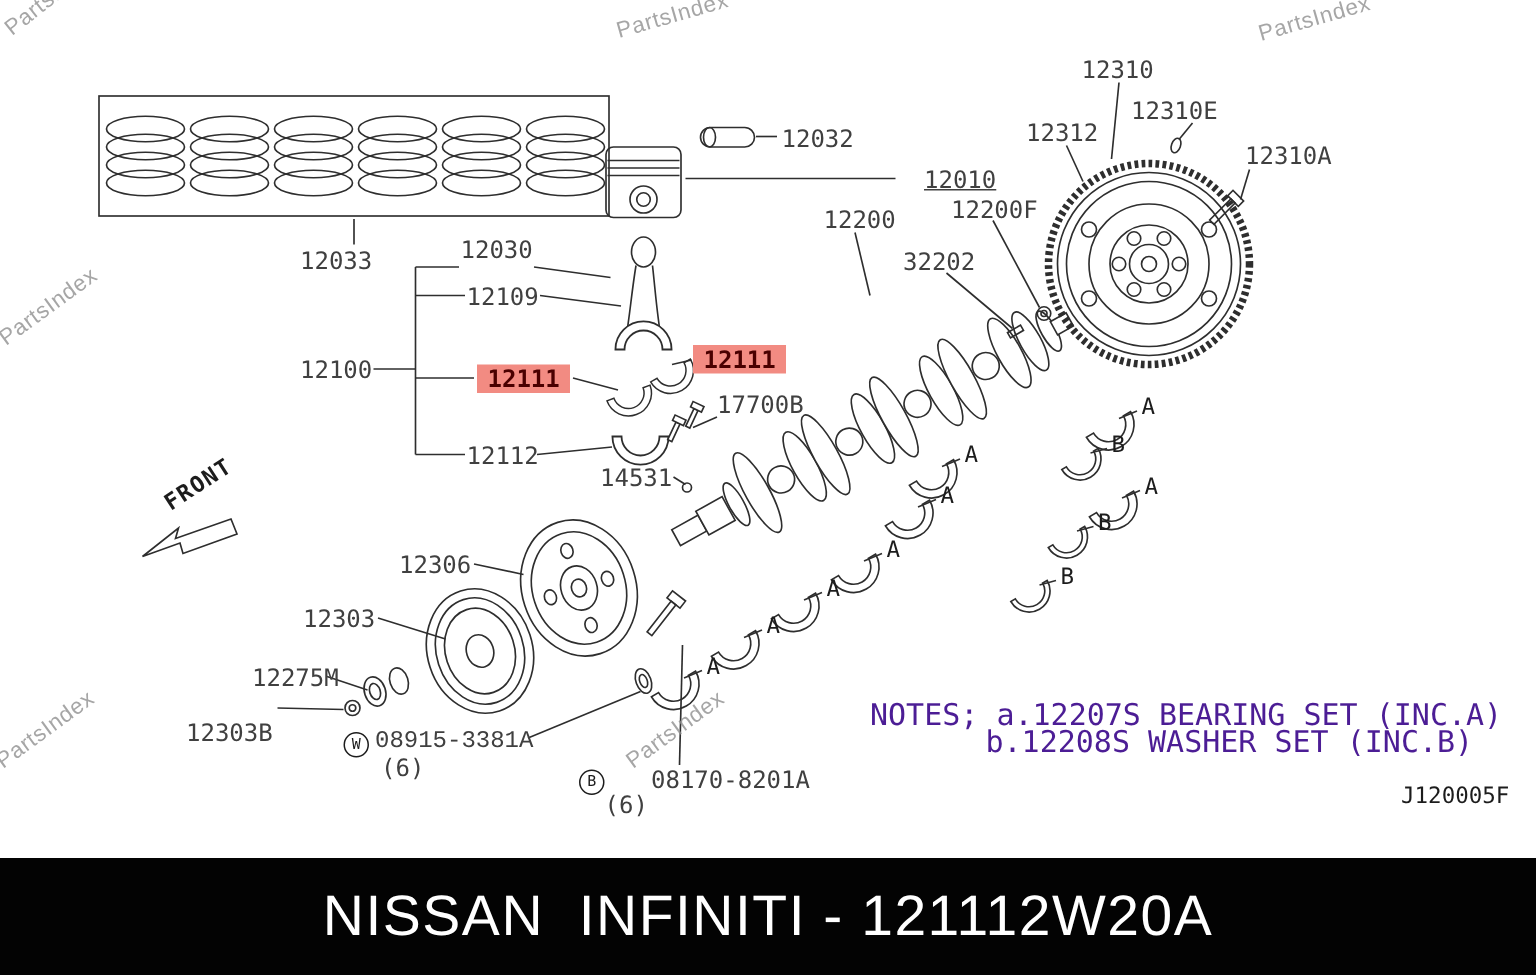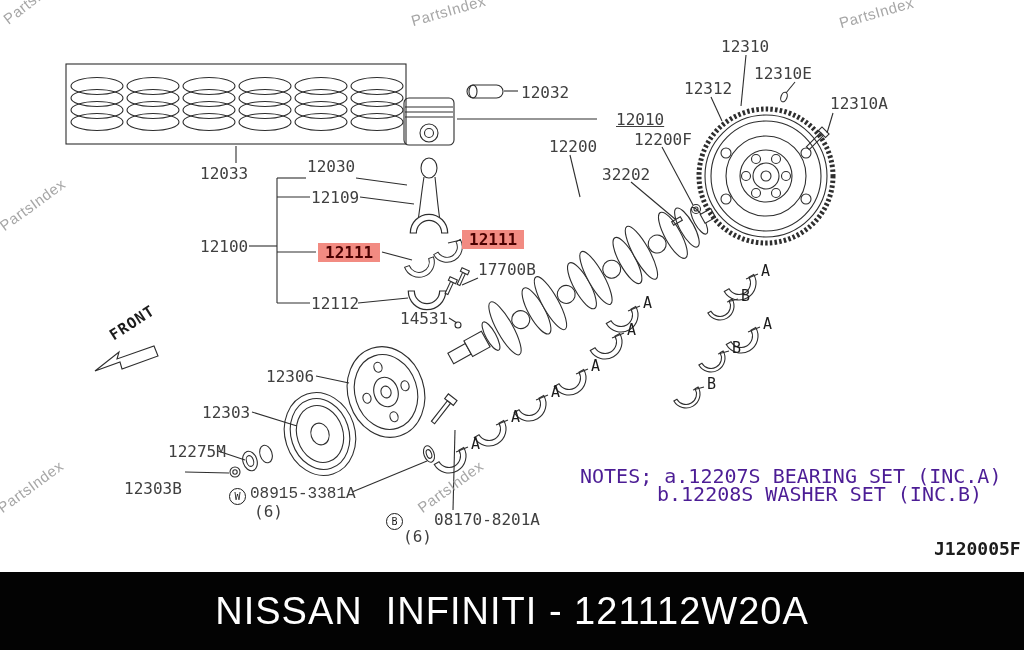--- a/index.html
+++ b/index.html
@@ -9,21 +9,21 @@
   .lbl{position:absolute;font-size:16px;line-height:17px;color:#404040;white-space:pre;letter-spacing:0px;}
   .hl{background:#f28b82;color:#4a0000;padding:1px 7px;font-weight:bold;}
   .mark{position:absolute;font-size:15px;color:#1c1c1c;}
   .wm{position:absolute;color:#909090;opacity:.8;font-family:"Liberation Sans",sans-serif;
       font-size:15px;letter-spacing:.5px;white-space:nowrap;}
   .circle-letter{position:absolute;width:15px;height:15px;border:1.3px solid #1c1c1c;border-radius:50%;
       font-size:10px;line-height:15px;text-align:center;color:#1c1c1c;background:#fff;}
   .front{position:absolute;left:116px;top:326px;font-size:15px;font-weight:bold;color:#1c1c1c;
       transform:rotate(-33deg);transform-origin:left bottom;letter-spacing:1px;}
   .notes{position:absolute;font-size:20px;color:#4c1d95;white-space:pre;}
-  .code{position:absolute;left:934px;top:538px;font-size:18px;color:#1c1c1c;font-weight:bold;}
+  .code{position:absolute;left:934px;top:521px;font-size:15px;color:#1c1c1c;}
   .footer{position:absolute;left:0;bottom:0;width:1024px;height:78px;background:#030303;
       display:flex;align-items:center;justify-content:center;gap:72px;
       font-family:"Liberation Sans",sans-serif;color:#ffffff;font-size:38px;font-weight:500;
       letter-spacing:1px;}
   .footer span{white-space:pre;}
 </style>
 </head>
 <body>
 
 <div class="stage">

